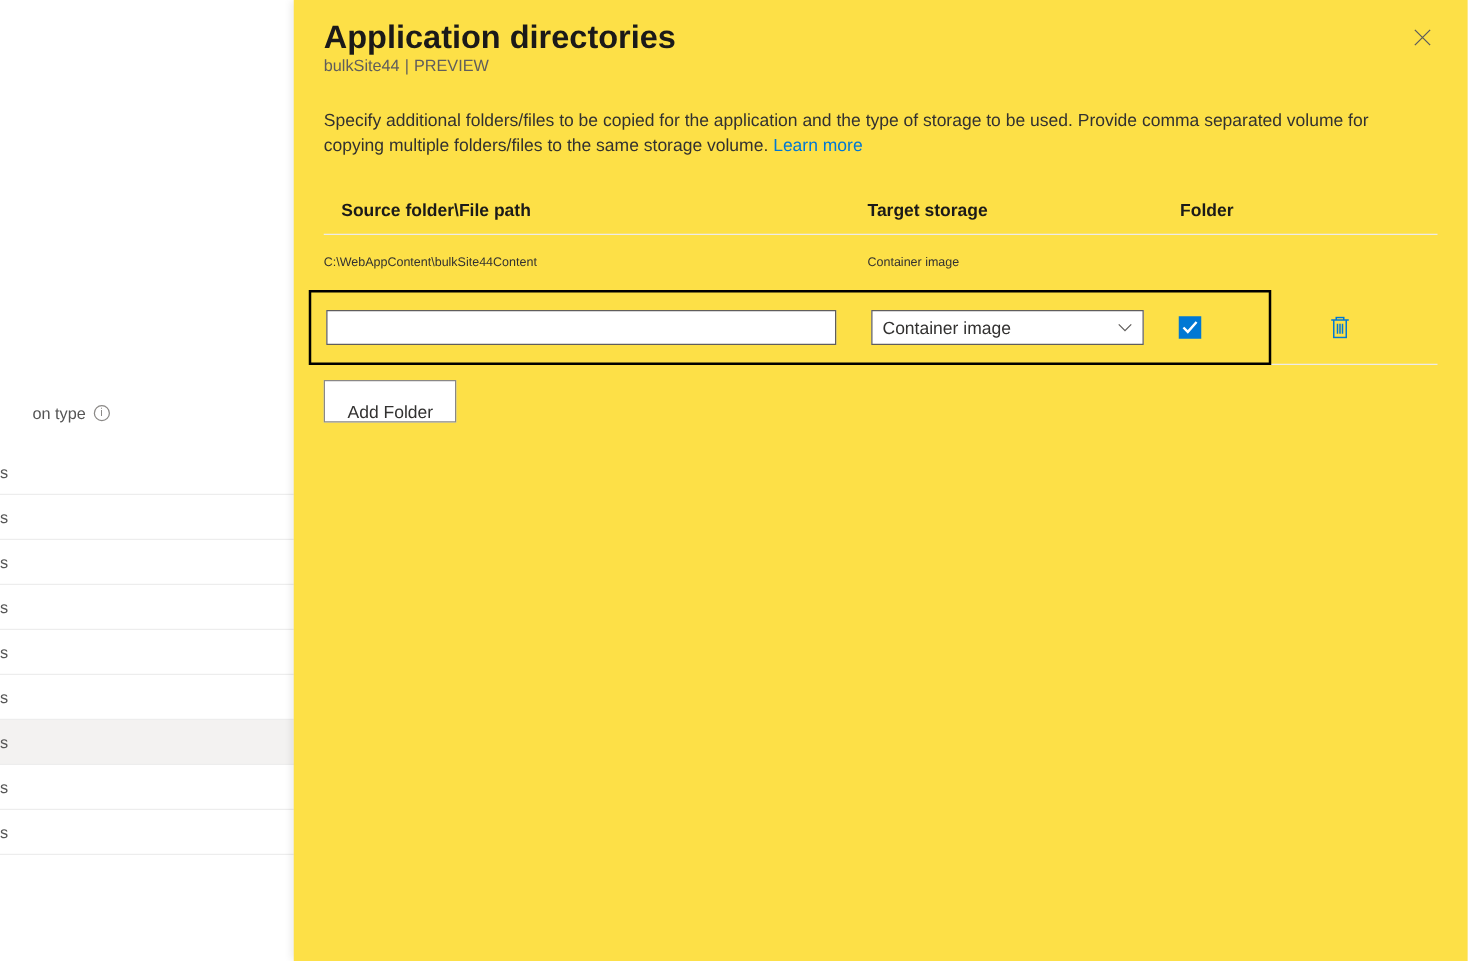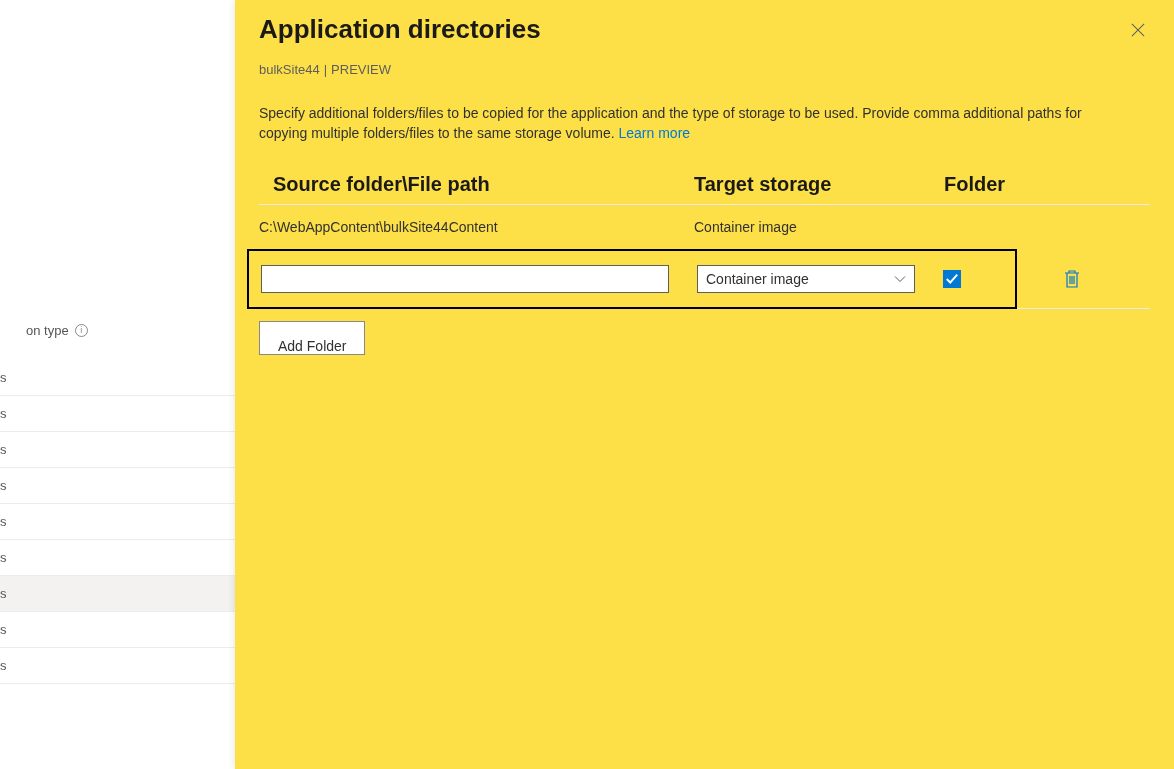--- a/index.html
+++ b/index.html
@@ -66,21 +66,21 @@
     }
 
     .panel h1 {
       font-size: 26px;
       font-weight: 600;
       color: #1b1a19;
       margin-top: 0;
       letter-spacing: 0;
     }
     .subtitle {
-      margin-top: 17px;
+      margin-top: 0;
       font-size: 13px;
       color: #605e5c;
     }
     .subtitle .sep { margin: 0 4px; }
 
     .close-btn {
       position: absolute;
       top: 16px; right: 22px;
       width: 28px; height: 28px;
       display:flex; align-items:center; justify-content:center;
@@ -106,33 +106,33 @@
       width: 100%;
     }
     .head-row {
       display: flex;
       align-items: center;
       height: 40px;
       border-bottom: 1px solid #edebe9;
     }
     .head-row > div {
       font-weight: 600;
-      font-size: 20px;
+      font-size: 14px;
       color: #1b1a19;
     }
     .col-source { width: 435px; padding-left: 14px;}
     .col-target { width: 250px; }
     .col-shared { width: 90px; }
     .col-actions { flex: 1; }
 
     .data-row {
       display: flex;
       align-items: center;
       height: 44px;
-      font-size: 14px;
+      font-size: 10px;
       color: #323130;
     }
     .data-row .col-source { padding-left: 0; }
 
     
     .edit-row-wrap {
       border: 2px solid #000;
       margin-left: -12px;
       padding: 14px 10px 14px 12px;
       display: flex;
@@ -249,21 +249,21 @@
         <path d="M1 1 L15 15 M15 1 L1 15" stroke="currentColor" stroke-width="1.2" fill="none"></path>
       </svg>
   </button>
 
   <h1>Application directories</h1>
   <div class="subtitle">
     <span>bulkSite44</span><span class="sep">|</span><span>PREVIEW</span>
   </div>
 
   <p class="description">
-    <span>Specify additional folders/files to be copied for the application and the type of storage to be used. Provide comma additional paths for copying multiple folders/files to the same storage volume. </span><a>Learn more</a>
+    <span>Specify additional folders/files to be copied for the application and the type of storage to be used. Provide comma separated volume for copying multiple folders/files to the same storage volume. </span><a>Learn more</a>
   </p>
 
   
   <div class="tbl">
     <div class="head-row">
       <div class="col-source">Source folder\File path</div>
       <div class="col-target">Target storage</div>
       <div class="col-shared">Folder</div>
       <div class="col-actions"></div>
     </div>

